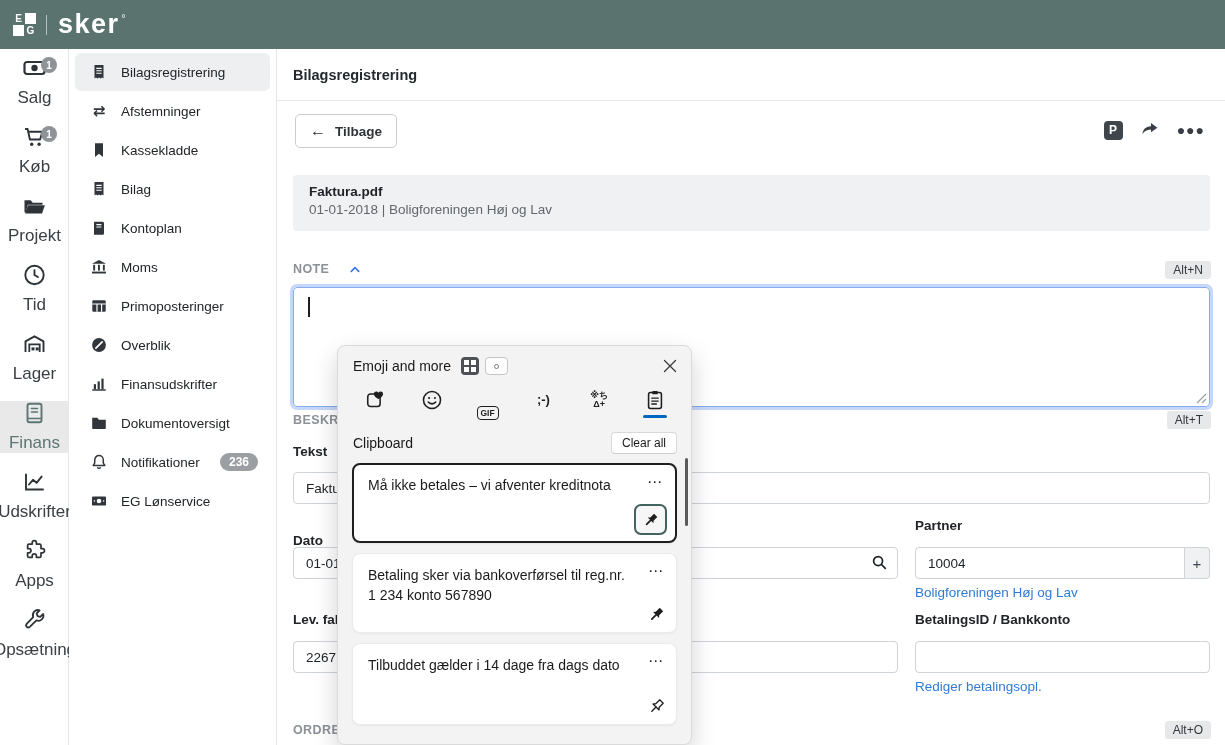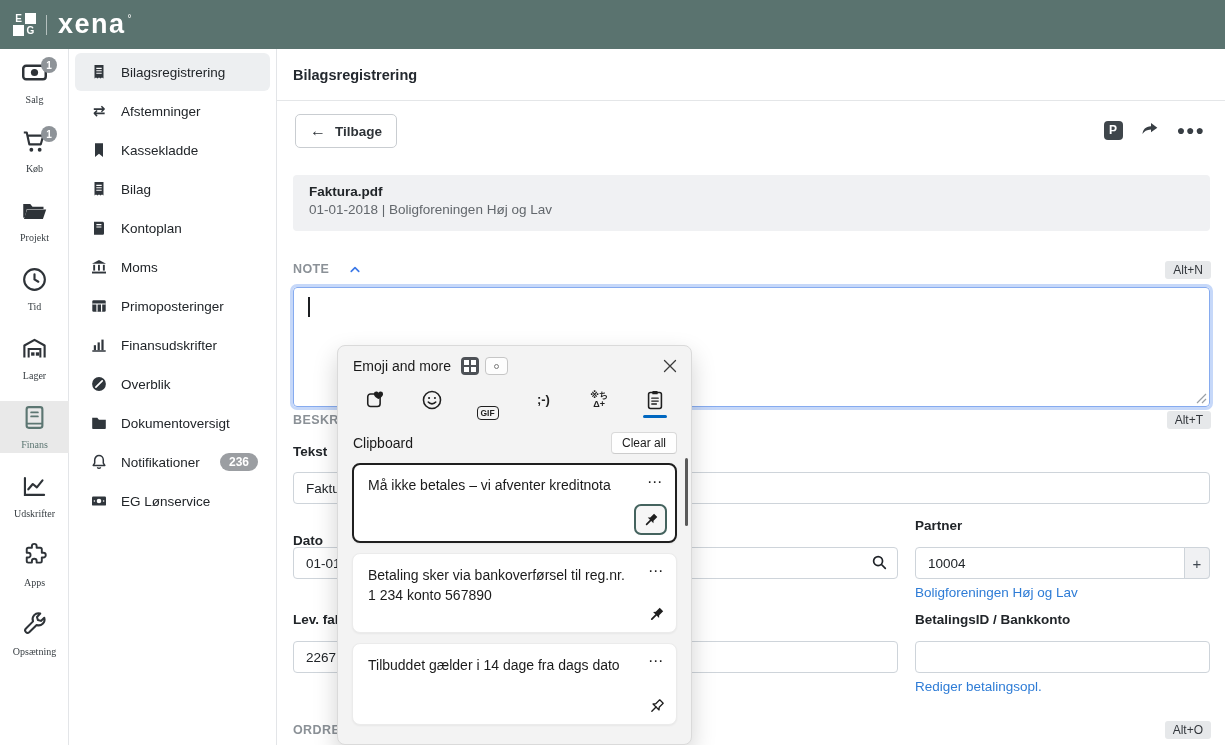--- a/index.html
+++ b/index.html
@@ -20,21 +20,21 @@
   .brand-r { color:#fff; font-size:10px; margin-left:2px; margin-top:-12px; }
 
   
   .rail { position:absolute; left:0; top:49px; width:69px; height:696px; background:#fff;
     border-right:1px solid #e3e5e8; padding-top:7px; }
   .rail-item { position:relative; width:69px; height:52px; margin-bottom:17px;
     display:flex; flex-direction:column; align-items:center; justify-content:center;
     color:#2e3338; cursor:pointer; }
   .rail-item.active { background:#e9e9e9; color:#5c7672; }
   .rail-icon { width:27px; height:27px; display:block; }
-  .rail-label { font-size:10px; margin-top:8px; color:#3a4045;font-family:Liberation Serif, serif; }
+  .rail-label { font-size:17px; margin-top:8px; color:#3a4045; }
   .rail-item.active .rail-label { color:#5c7672; }
   .rail-badge { position:absolute; top:1px; right:12px; min-width:16px; height:16px;
     border-radius:8px; background:#8e9398; color:#fff; font-size:10px; font-weight:bold;
     display:flex; align-items:center; justify-content:center; padding:0 4px; }
 
   
   .sidebar { position:absolute; left:69px; top:49px; width:208px; height:696px;
     background:#fff; border-right:1px solid #e3e5e8; padding-top:4px; }
   .side-item { position:relative; height:38px; margin:0 6px 1px 6px; border-radius:6px;
     display:flex; align-items:center; padding-left:16px; cursor:pointer; color:#212529; }
@@ -280,21 +280,21 @@
 <div class="screen">
 
   <header class="app-header">
     <div class="eg-mark">
       <span class="cell">E</span>
       <span class="cell sq"></span>
       <span class="cell sq"></span>
       <span class="cell">G</span>
     </div>
     <div class="logo-sep"></div>
-    <div class="brand">xena</div>
+    <div class="brand">sker</div>
     <div class="brand-r">°</div>
   </header>
 
   <nav class="rail">
     <div class="rail-item">
       <svg class="rail-icon">
           <use href="#i-banknote"></use>
         </svg>
       <span class="rail-badge">1</span>
       <span class="rail-label">Salg</span>
@@ -386,29 +386,29 @@
       <span class="side-label">Moms</span>
     </div>
     <div class="side-item">
       <svg class="side-icon">
           <use href="#i-table"></use>
         </svg>
       <span class="side-label">Primoposteringer</span>
     </div>
     <div class="side-item">
       <svg class="side-icon">
+          <use href="#i-gauge"></use>
+        </svg>
+      <span class="side-label">Overblik</span>
+    </div>
+    <div class="side-item">
+      <svg class="side-icon">
           <use href="#i-bars"></use>
         </svg>
       <span class="side-label">Finansudskrifter</span>
-    </div>
-    <div class="side-item">
-      <svg class="side-icon">
-          <use href="#i-gauge"></use>
-        </svg>
-      <span class="side-label">Overblik</span>
     </div>
     <div class="side-item">
       <svg class="side-icon">
           <use href="#i-folder"></use>
         </svg>
       <span class="side-label">Dokumentoversigt</span>
     </div>
     <div class="side-item">
       <svg class="side-icon">
           <use href="#i-bell"></use>

